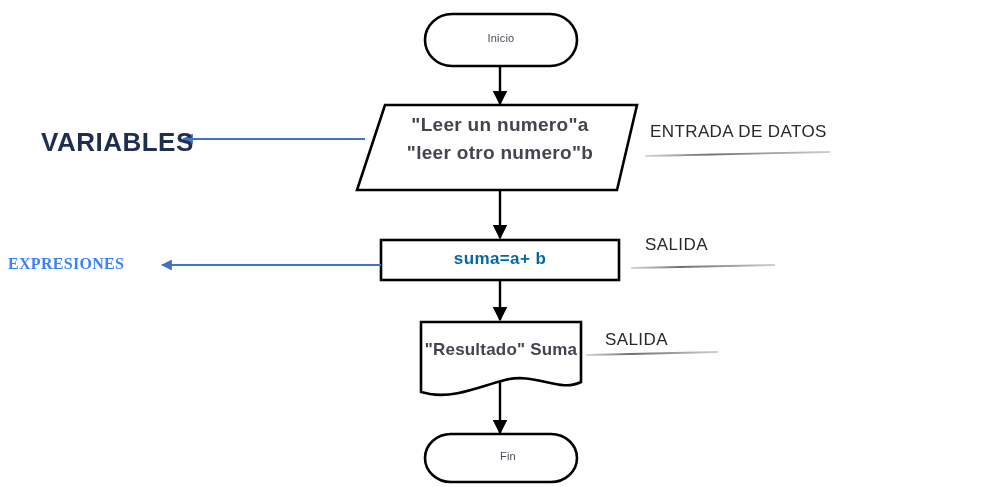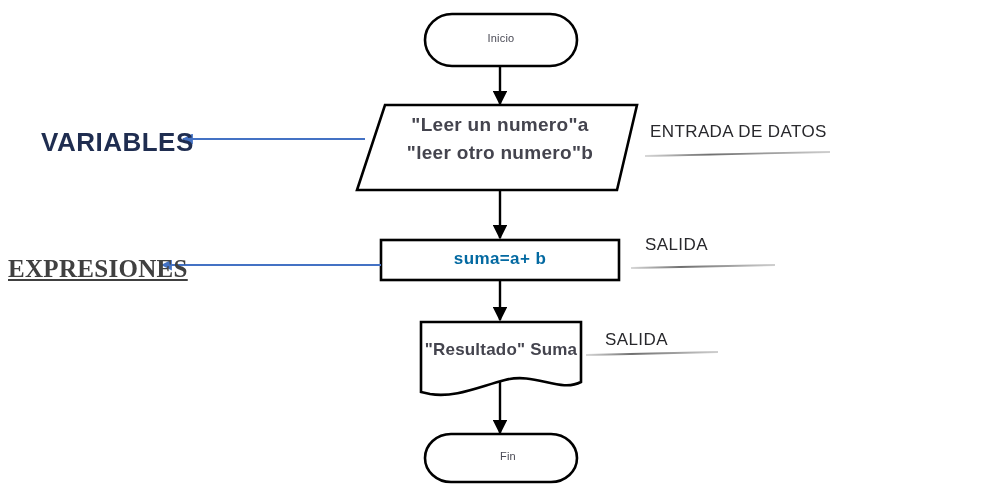--- a/index.html
+++ b/index.html
@@ -59,25 +59,24 @@
   }
   .label-variables {
     font-family: "Liberation Sans", sans-serif;
     font-size: 26px;
     font-weight: bold;
     color: #1f2d50;
     letter-spacing: 0.5px;
   }
   .label-expresiones {
     font-family: "Liberation Serif", serif;
-    font-size: 25px;
+    font-size: 16px;
     font-weight: bold;
-    color: #404040;
+    color: #3b82f6;
     letter-spacing: 0.3px;
-    text-decoration: underline;
   }
   .right-label {
     font-family: "Liberation Sans", sans-serif;
     font-size: 17px;
     font-weight: normal;
     color: #28282c;
     letter-spacing: 0.4px;
   }
 </style>
 </head>

